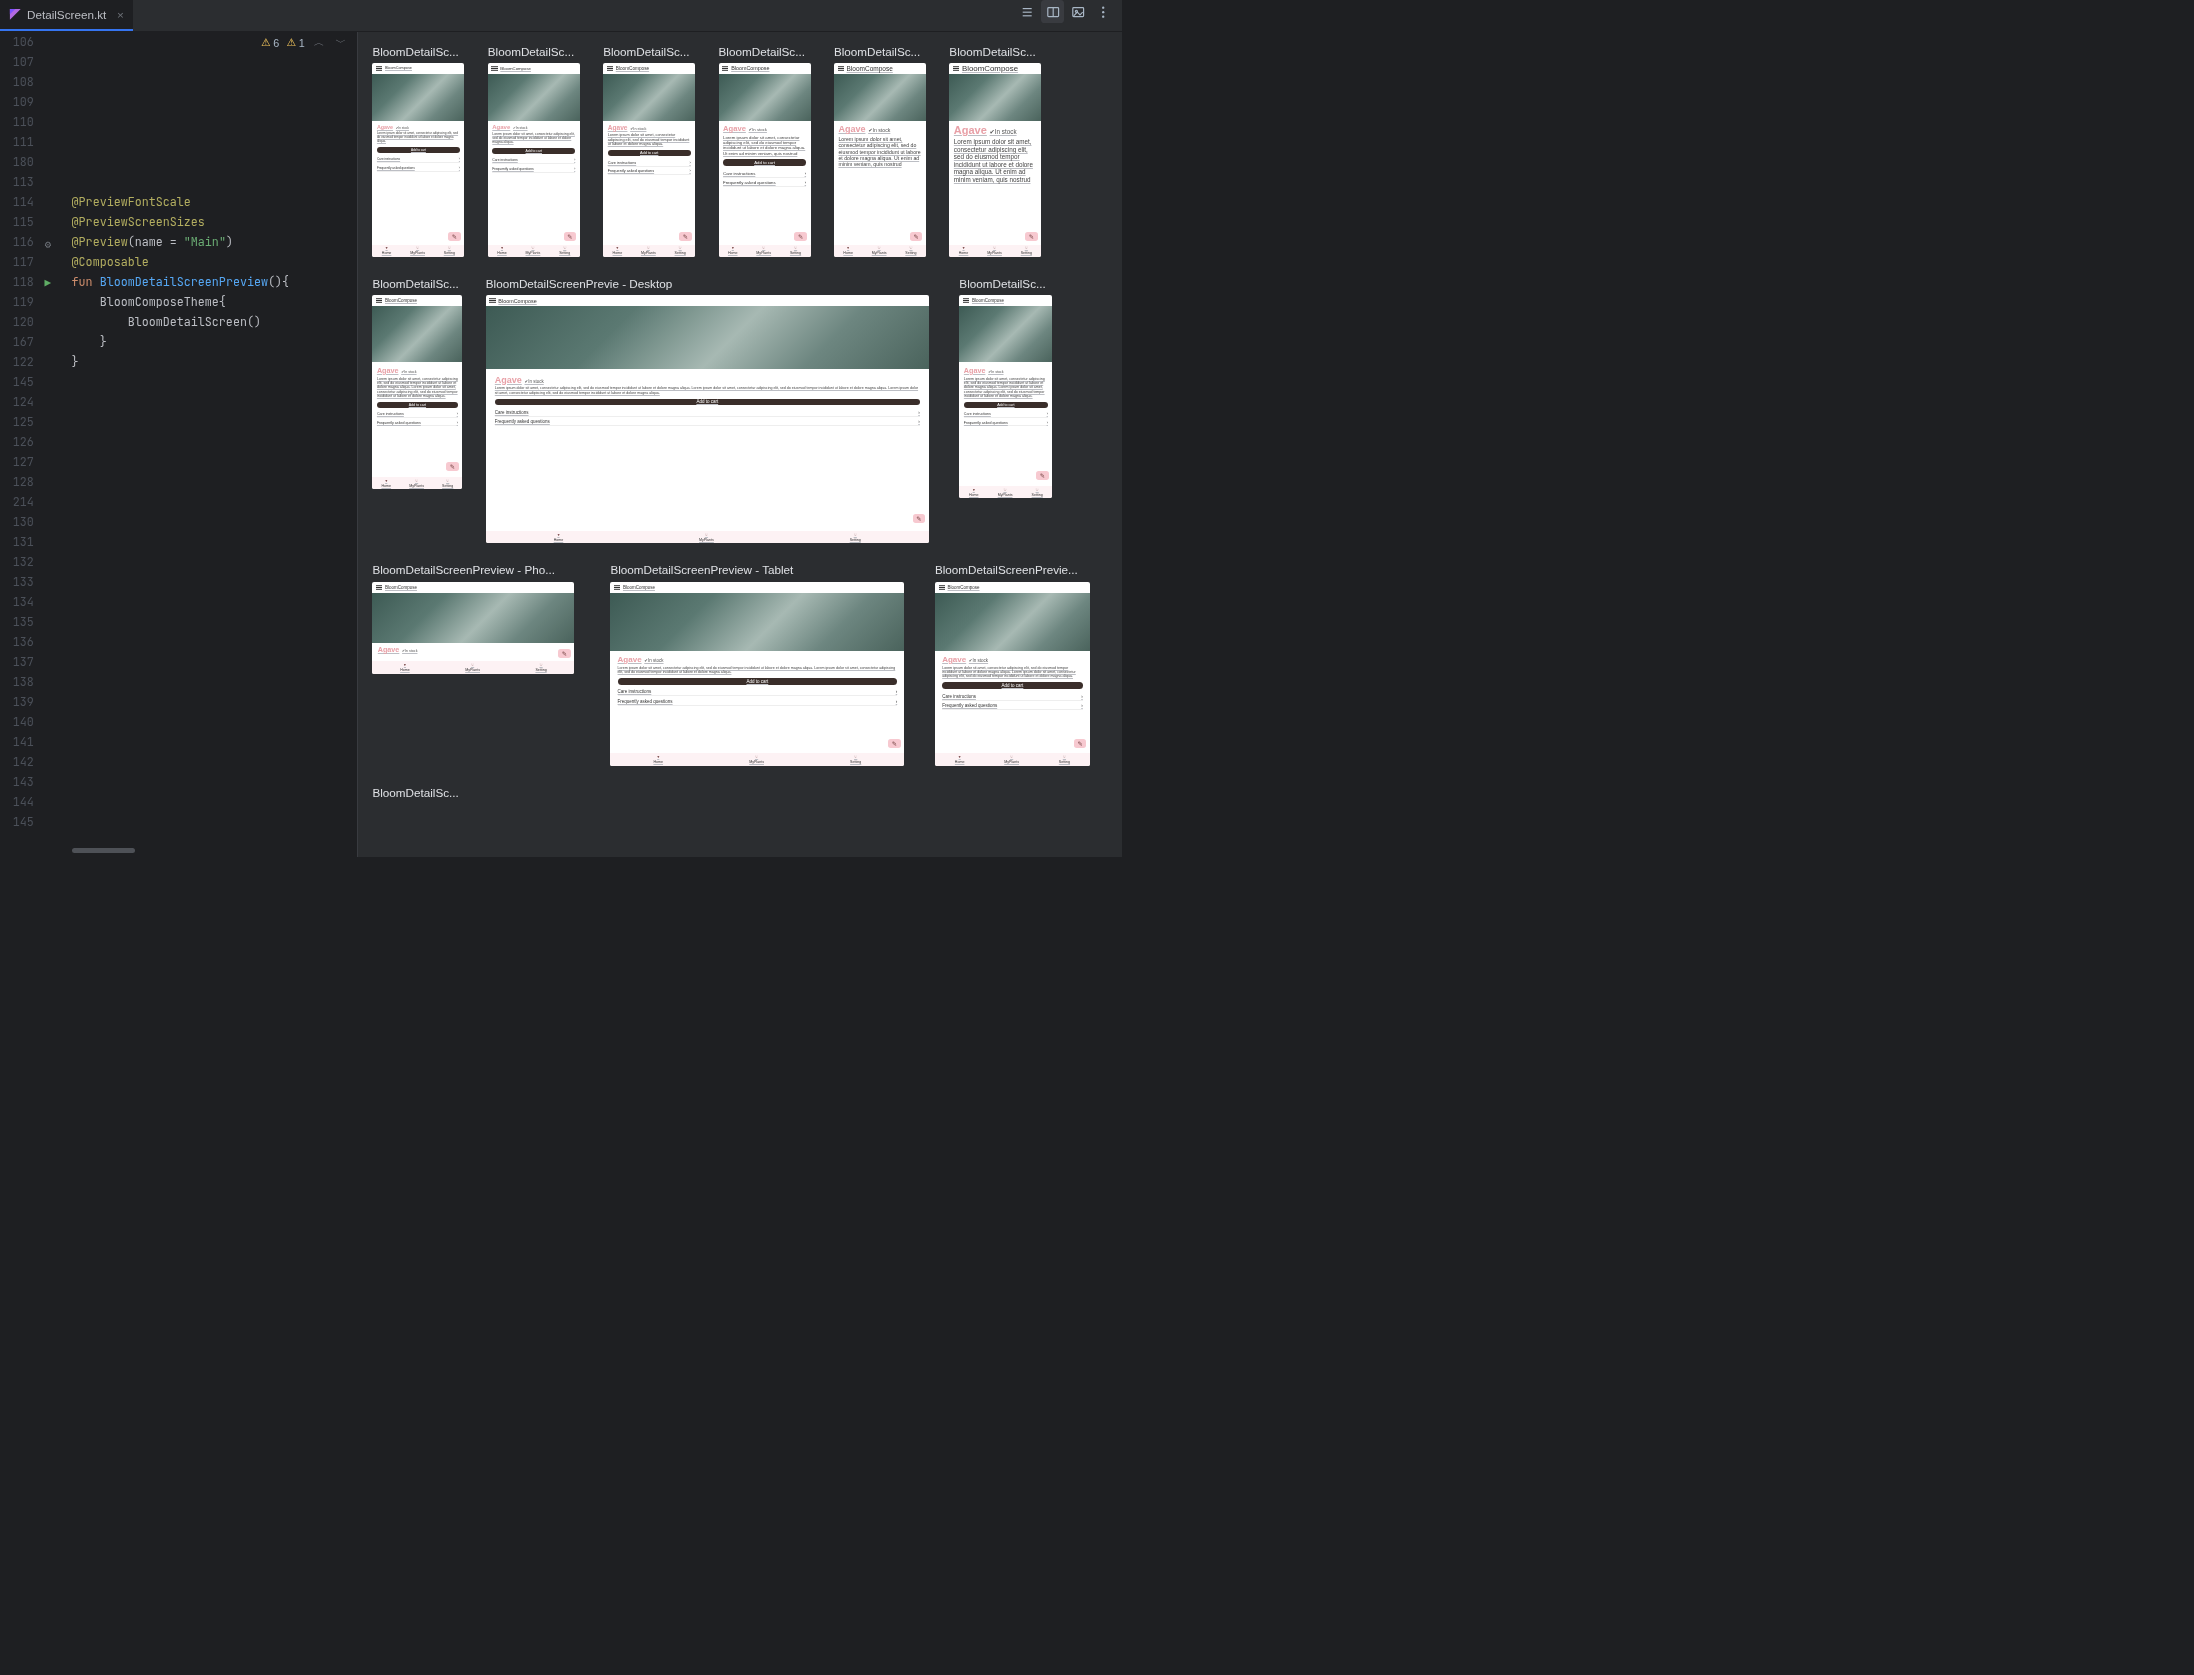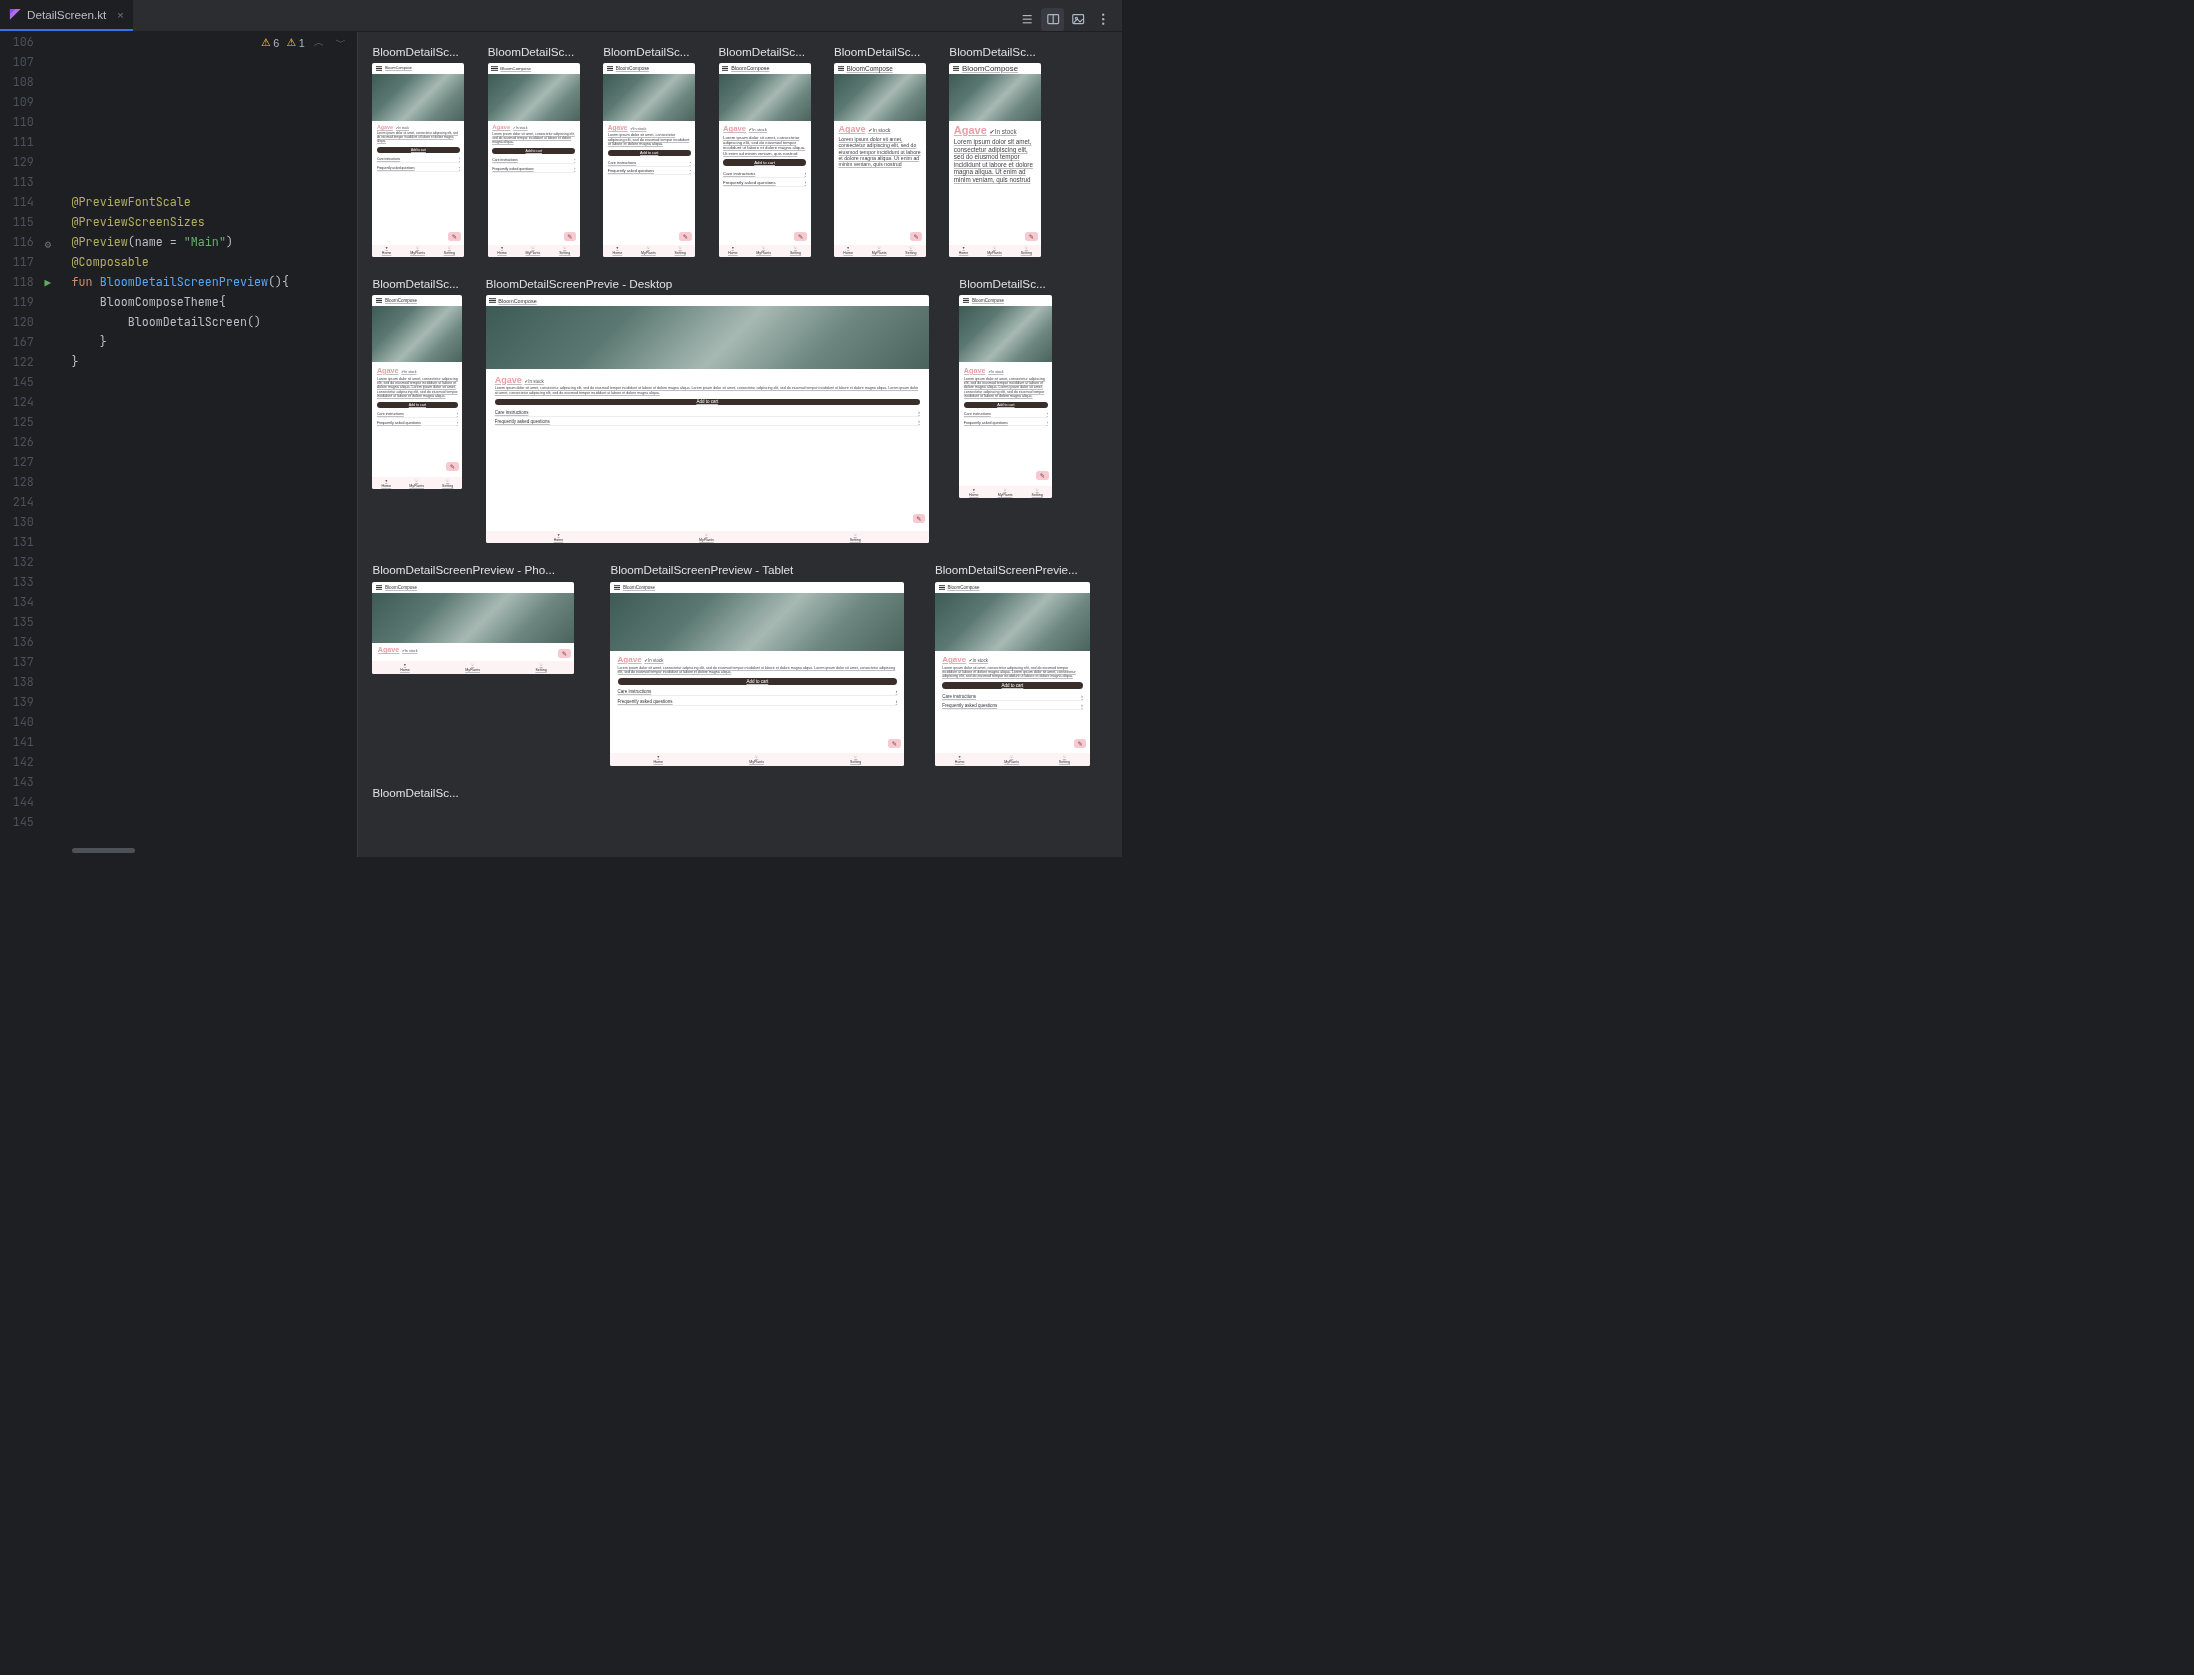--- a/index.html
+++ b/index.html
@@ -9,21 +9,21 @@
   font-family: -apple-system, BlinkMacSystemFont, "Segoe UI", sans-serif;
   font-size: 11.7px;
   width: 1122px;
   height: 857px;
   overflow: hidden;
 }
 .tab-bar {
   height: 32px;
   background: #2b2d30;
   display: flex;
-  align-items: flex-end;
+  align-items: flex-start;
   border-bottom: 0.9px solid #1e1f22;
 }
 .tab {
   display: flex;
   align-items: center;
   padding: 0 9px;
   height: 100%;
   background: #1e1f22;
   border-bottom: 2.7px solid #3574f0;
   gap: 5.4px;
@@ -210,21 +210,21 @@
       <span class="insp-nav">﹀</span>
     </div>
     <div class="code-area">
       <div class="gutter-ln" id="gutter-ln">
           <div>106</div>
           <div>107</div>
           <div>108</div>
           <div>109</div>
           <div>110</div>
           <div>111</div>
-          <div>129</div>
+          <div>180</div>
           <div>113</div>
           <div>114</div>
           <div>115</div>
           <div>116</div>
           <div>117</div>
           <div>118</div>
           <div>119</div>
           <div>120</div>
           <div>167</div>
           <div>122</div>

